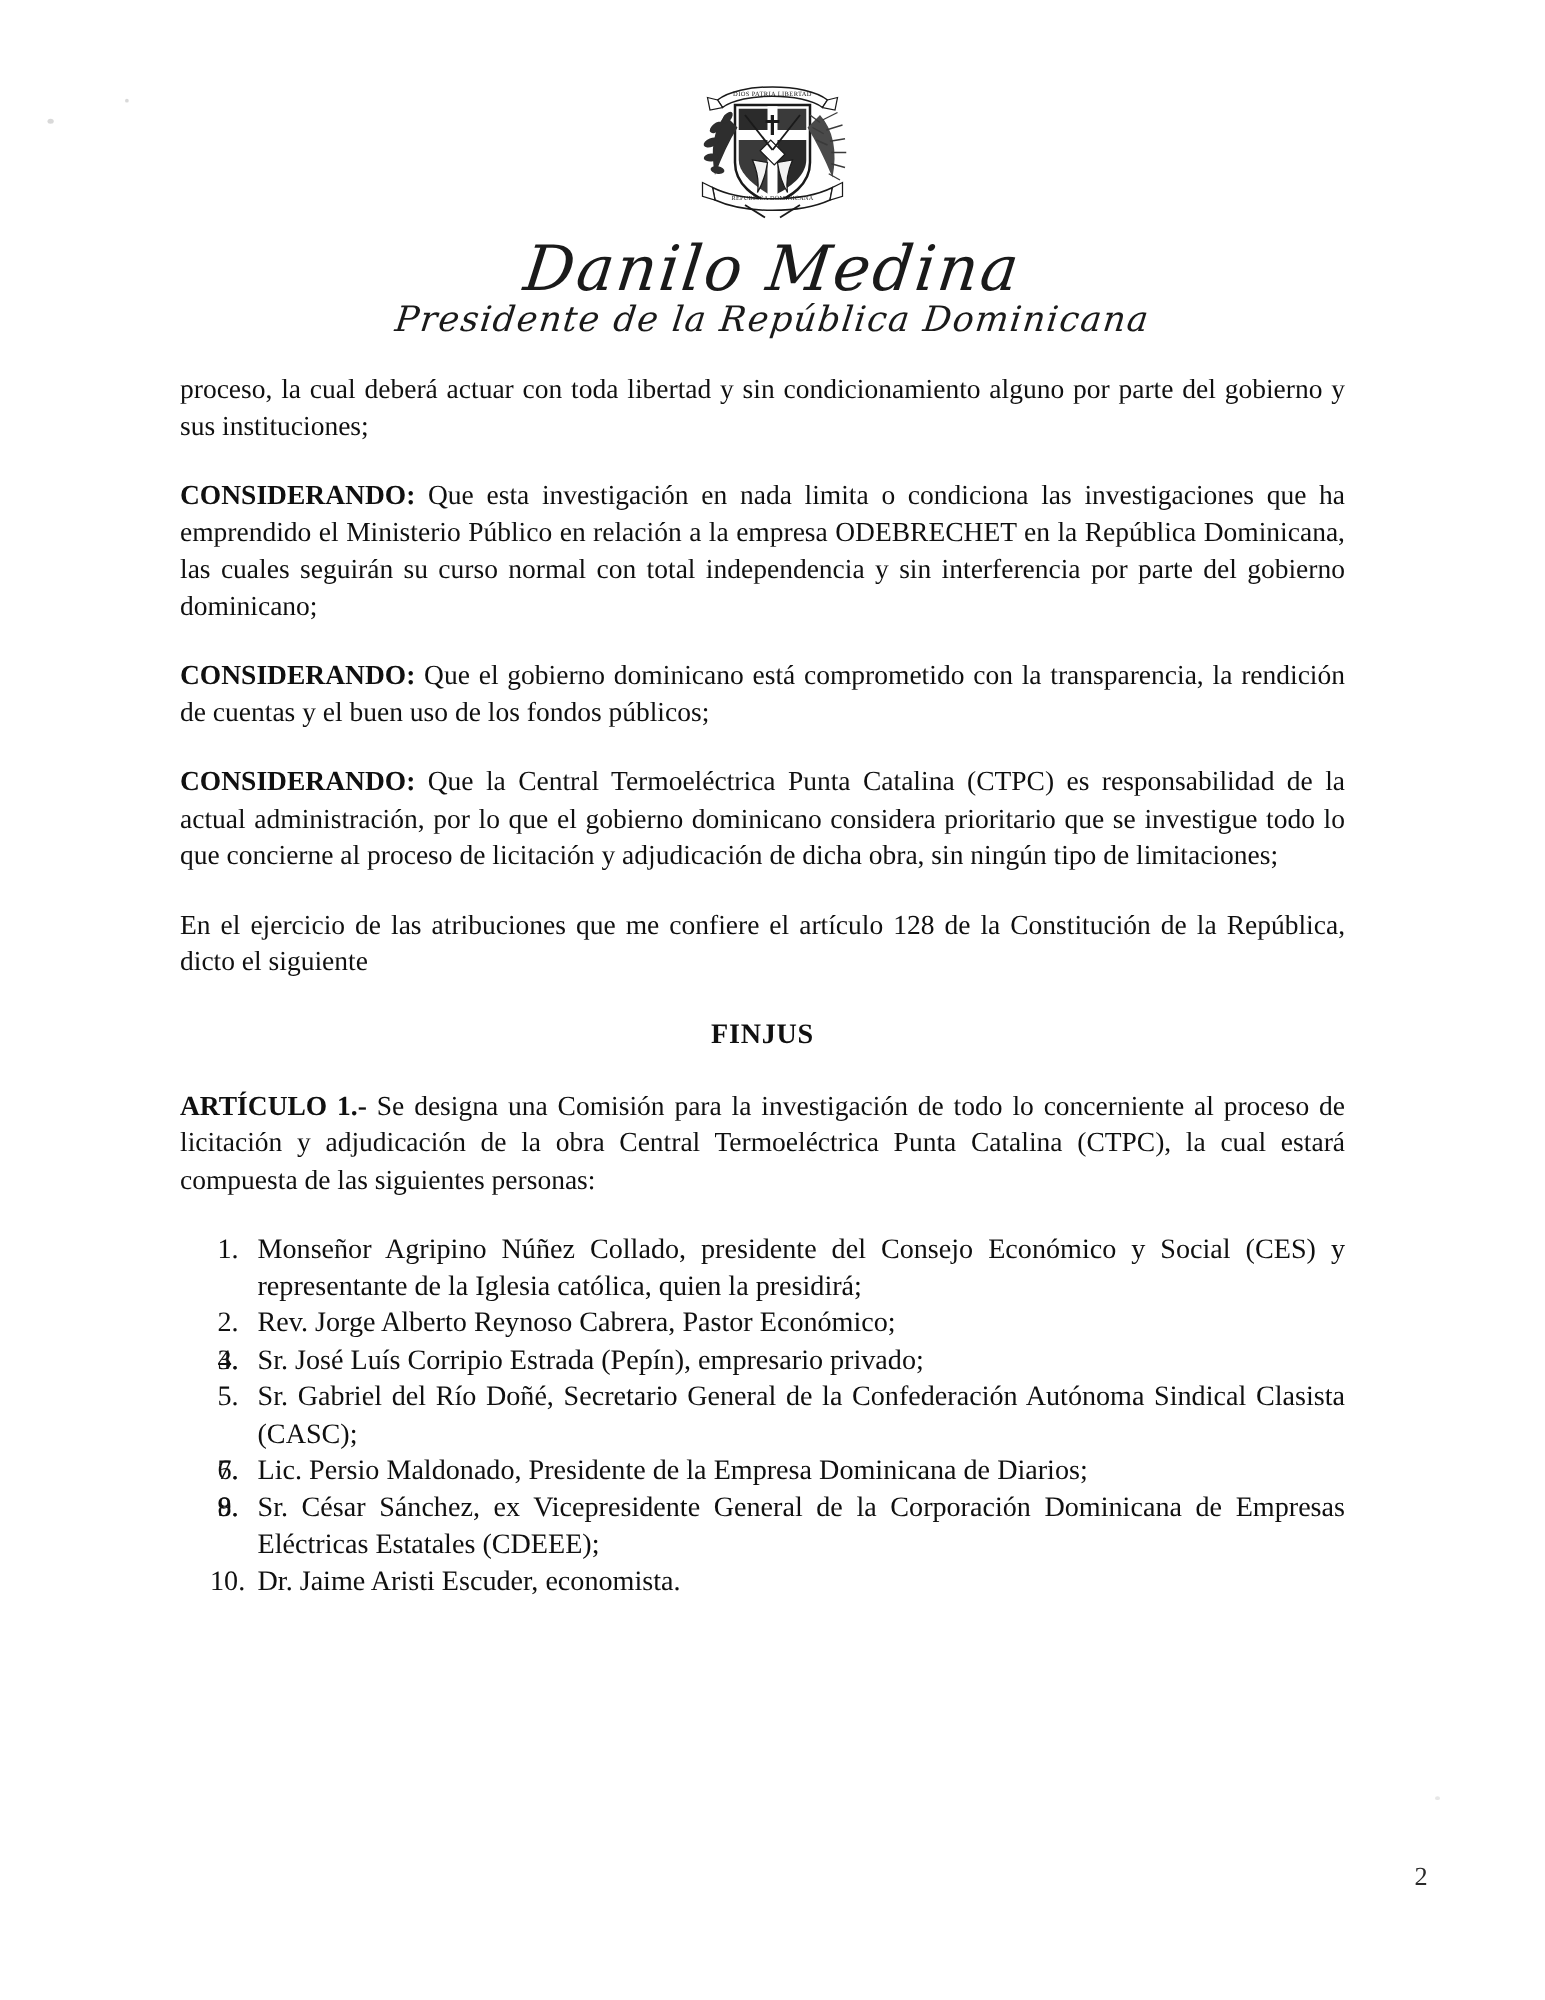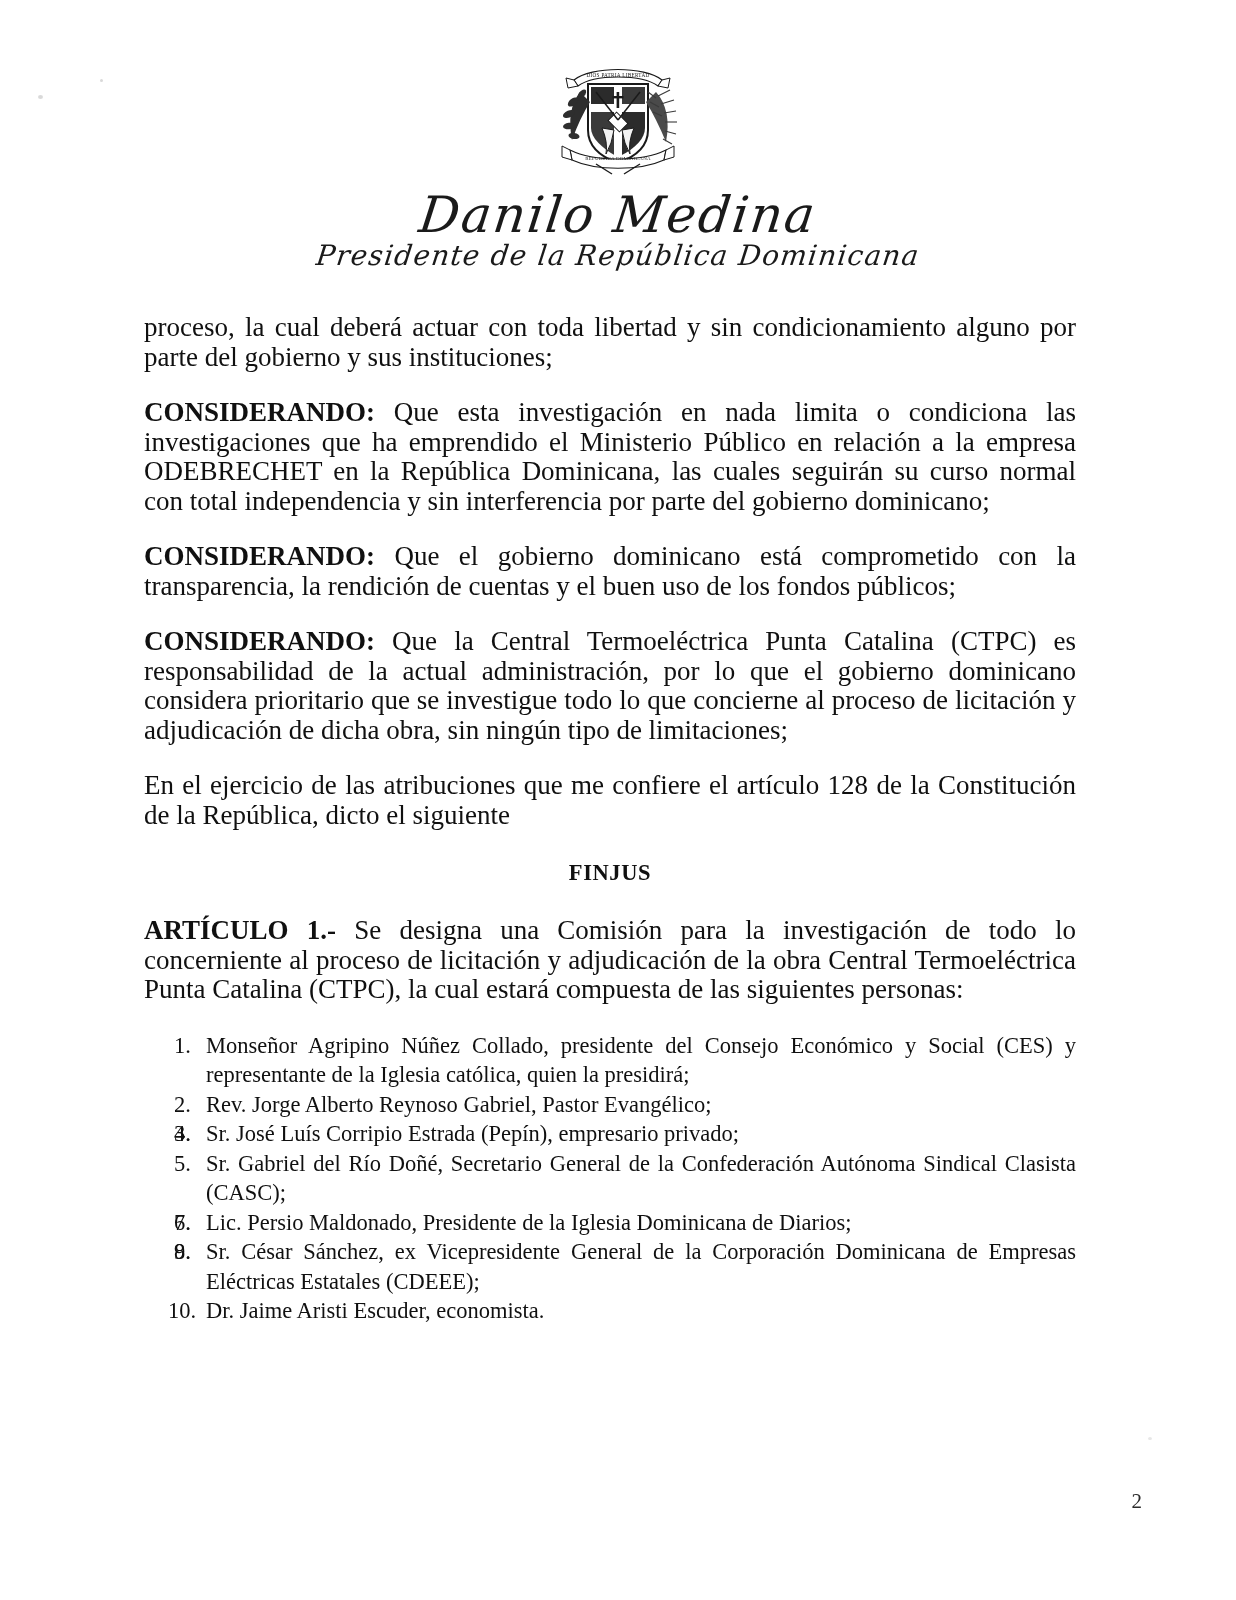--- a/index.html
+++ b/index.html
@@ -61,22 +61,22 @@
   }
 
   
   .body {
     position: absolute;
     left: 144px;
     top: 296px;
     width: 932px;
   }
   p.para {
-    margin: 17px 0 26px 0;
-    font-size: 27px;
+    margin: 0 0 26px 0;
+    font-size: 22px;
     line-height: 29.5px;
     text-align: justify;
     text-justify: inter-word;
   }
   p.para:last-child { margin-bottom: 0; }
   .lead {
     font-weight: bold;
   }
   .center-head {
     text-align: center;
@@ -216,39 +216,39 @@
       <span class="lead">ARTÍCULO 1.-</span><span> Se designa una Comisión para la investigación de todo lo concerniente al proceso de licitación y adjudicación de la obra Central Termoeléctrica Punta Catalina (CTPC), la cual estará compuesta de las siguientes personas:</span>
     </p>
 
     <ol class="members">
       <li>
         <span class="num">1.</span>
         <span>Monseñor Agripino Núñez Collado, presidente del Consejo Económico y Social (CES) y representante de la Iglesia católica, quien la presidirá;</span>
       </li>
       <li>
         <span class="num">2.</span>
-        <span>Rev. Jorge Alberto Reynoso Gabriel, Pastor Evangélico;</span>
+        <span>Rev. Jorge Alberto Reynoso Cabrera, Pastor Económico;</span>
       </li>
       <li>
         <span class="num">3.</span>
       </li>
       <li>
         <span class="num">4.</span>
         <span>Sr. José Luís Corripio Estrada (Pepín), empresario privado;</span>
       </li>
       <li>
         <span class="num">5.</span>
         <span>Sr. Gabriel del Río Doñé, Secretario General de la Confederación Autónoma Sindical Clasista (CASC);</span>
       </li>
       <li>
         <span class="num">6.</span>
       </li>
       <li>
         <span class="num">7.</span>
-        <span>Lic. Persio Maldonado, Presidente de la Iglesia Dominicana de Diarios;</span>
+        <span>Lic. Persio Maldonado, Presidente de la Empresa Dominicana de Diarios;</span>
       </li>
       <li>
         <span class="num">8.</span>
       </li>
       <li>
         <span class="num">9.</span>
         <span>Sr. César Sánchez, ex Vicepresidente General de la Corporación Dominicana de Empresas Eléctricas Estatales (CDEEE);</span>
       </li>
       <li class="wide">
         <span class="num">10.</span>

